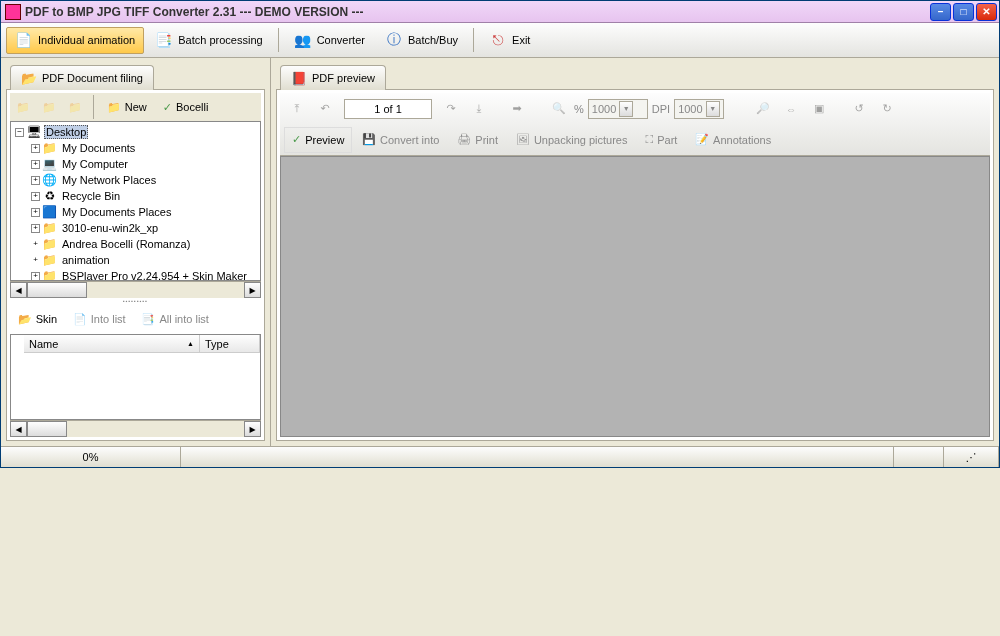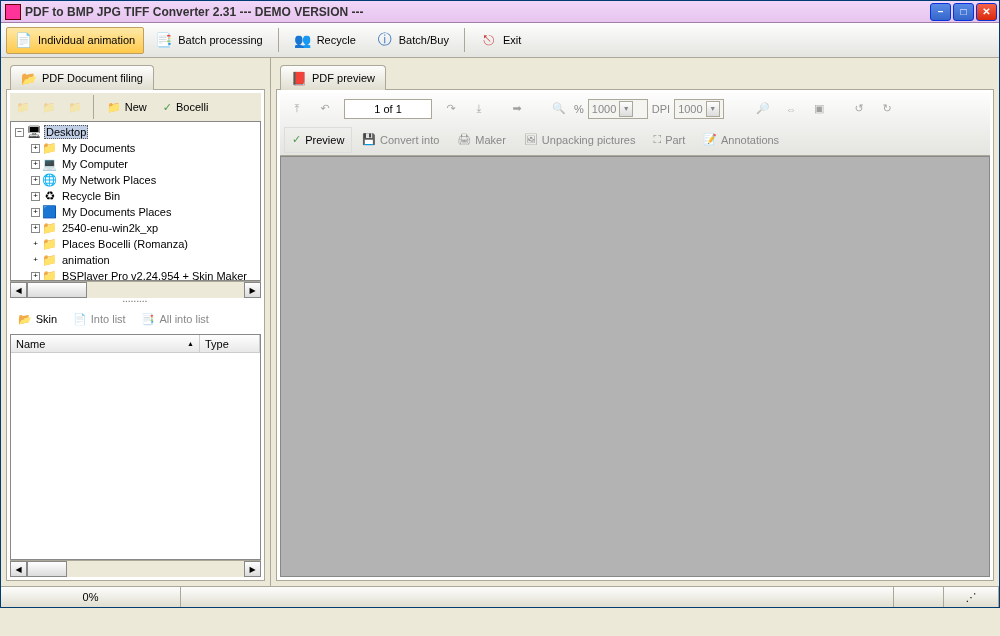--- a/index.html
+++ b/index.html
@@ -1,17 +1,17 @@
 <!DOCTYPE html>
 <html><head>
 <meta charset="utf-8">
 <style>
 * { box-sizing: border-box; margin: 0; padding: 0; font-family: Tahoma, Arial, sans-serif; font-size: 11px; }
 body { background: #ece9d8; overflow: hidden; }
-.window { width: 1000px; height: 608px; display: flex; flex-direction: column; border: 1px solid #003c74; }
+.window { width: 1000px; height: 468px; display: flex; flex-direction: column; border: 1px solid #003c74; }
 .titlebar { height: 22px; background: linear-gradient(#f0d7f8, #e7c4ef); display: flex; align-items: center; padding: 0 2px 0 4px; border-bottom: 1px solid #a080a8; }
 .titlebar-icon { width: 16px; height: 16px; background: #ff3399; border: 1px solid #660000; margin-right: 4px; }
 .titlebar-text { flex: 1; font-weight: bold; color: #333; font-size: 12px; }
 .winbtns { display: flex; gap: 2px; }
 .winbtn { width: 21px; height: 18px; border: 1px solid #0831d9; border-radius: 3px; display: flex; align-items: center; justify-content: center; font-size: 10px; font-weight: bold; color: #fff; cursor: pointer; }
 .winbtn.min, .winbtn.max { background: linear-gradient(#5a8be6, #3567cb); }
 .winbtn.close { background: linear-gradient(#f5634a, #d9290b); }
 .maintoolbar { height: 35px; background: linear-gradient(#fdfdfd, #e4e4e0); border-bottom: 1px solid #aca899; display: flex; align-items: center; padding: 0 5px; gap: 2px; }
 .tbtn { height: 27px; display: flex; align-items: center; padding: 0 8px; gap: 5px; border: 1px solid transparent; cursor: pointer; border-radius: 2px; }
 .tbtn.active { background: linear-gradient(#ffe9a7, #ffc94a); border-color: #c0a060; }
@@ -34,21 +34,21 @@
 .treeexp { width: 9px; height: 9px; border: 1px solid #888; display: flex; align-items: center; justify-content: center; font-size: 8px; line-height: 1; cursor: pointer; background: #fff; flex-shrink: 0; }
 .treeexp.none { border: none; }
 .treeico { width: 16px; height: 16px; font-size: 12px; display: flex; align-items: center; justify-content: center; flex-shrink: 0; }
 .treelbl { padding: 0 2px; }
 .treelbl.sel { background: #c0cfe6; border: 1px dotted #555; padding: 0 1px; }
 .treehscroll { height: 17px; border-top: 1px solid #aca899; display: flex; background: #ece9d8; }
 .sbtn { width: 17px; height: 16px; background: linear-gradient(#fefefe,#dcdcdc); border: 1px solid #888; display: flex; align-items: center; justify-content: center; font-size: 8px; cursor: pointer; }
 .sthumb { width: 60px; height: 16px; background: linear-gradient(#fefefe,#dcdcdc); border: 1px solid #888; }
 .splitter { height: 6px; cursor: ns-resize; display: flex; align-items: center; justify-content: center; color: #888; letter-spacing: 1px; font-size: 5px; }
 .opentoolbar { height: 30px; display: flex; align-items: center; gap: 2px; padding: 1px; }
-.filelist { flex: 1; border: 1px solid #888; background: #fff; display: flex; flex-direction: column; min-height: 0; }
+.filelist { flex: 1; border: 1px solid #888; background: #fff; display: flex; flex-direction: column; min-height: 0; padding-left: 13px; }
 .filelistheader { height: 18px; display: flex; background: linear-gradient(#fefefe,#e8e8e8); border-bottom: 1px solid #ccc; }
 .colh { border-right: 1px solid #ccc; padding: 2px 5px; display: flex; align-items: center; }
 .righttools { background: linear-gradient(#fdfdfd,#e4e4e0); border-bottom: 1px solid #aca899; }
 .toolrow { height: 31px; display: flex; align-items: center; gap: 2px; padding: 0 4px; }
 .rtbtn { width: 26px; height: 26px; display: flex; align-items: center; justify-content: center; cursor: pointer; border: 1px solid transparent; font-size: 16px; opacity: 0.55; }
 .rtbtn.disabled { opacity: 0.35; pointer-events: none; }
 .pagebox { width: 88px; height: 20px; border: 1px solid #aca899; background: #fff; display: flex; align-items: center; justify-content: center; margin: 0 4px; }
 .combo { height: 20px; border: 1px solid #aca899; background: #f4f4f0; display: flex; align-items: center; color: #888; padding: 0 3px; gap: 3px; margin: 0 2px; }
 .combo .arrow { width: 14px; height: 16px; background: linear-gradient(#fefefe,#dcdcdc); border: 1px solid #aca899; display: flex; align-items: center; justify-content: center; font-size: 7px; }
 .rtlblbtn { height: 26px; display: flex; align-items: center; gap: 4px; padding: 0 7px; border: 1px solid transparent; cursor: pointer; color: #888; }
@@ -77,21 +77,21 @@
       <span class="ico">📄</span>
       <span>Individual animation</span>
     </div>
     <div class="tbtn">
       <span class="ico">📑</span>
       <span>Batch processing</span>
     </div>
     <div class="sep"></div>
     <div class="tbtn">
       <span class="ico">👥</span>
-      <span>Recycle</span>
+      <span>Converter</span>
     </div>
     <div class="tbtn">
       <span class="ico" style="color:#3571c2">ⓘ</span>
       <span>Batch/Buy</span>
     </div>
     <div class="sep"></div>
     <div class="tbtn">
       <span class="ico" style="color:#cc4040">⎋</span>
       <span>Exit</span>
     </div>
@@ -155,26 +155,26 @@
                 <span class="treelbl">Recycle Bin</span>
               </div>
               <div class="treerow" style="padding-left: 18px;">
                 <span class="treeexp ">+</span>
                 <span class="treeico">🟦</span>
                 <span class="treelbl">My Documents Places</span>
               </div>
               <div class="treerow" style="padding-left: 18px;">
                 <span class="treeexp ">+</span>
                 <span class="treeico">📁</span>
-                <span class="treelbl">2540-enu-win2k_xp</span>
+                <span class="treelbl">3010-enu-win2k_xp</span>
               </div>
               <div class="treerow" style="padding-left: 18px;">
                 <span class="treeexp none">+</span>
                 <span class="treeico">📁</span>
-                <span class="treelbl">Places Bocelli (Romanza)</span>
+                <span class="treelbl">Andrea Bocelli (Romanza)</span>
               </div>
               <div class="treerow" style="padding-left: 18px;">
                 <span class="treeexp none">+</span>
                 <span class="treeico">📁</span>
                 <span class="treelbl">animation</span>
               </div>
               <div class="treerow" style="padding-left: 18px;">
                 <span class="treeexp ">+</span>
                 <span class="treeico">📁</span>
                 <span class="treelbl">BSPlayer Pro v2.24.954 + Skin Maker</span>
@@ -291,21 +291,21 @@
             <div class="rtlblbtn enabled">
                 <span class="ico" style="color:#4a9a4a">✓</span>
                 <span>Preview</span>
               </div>
             <div class="rtlblbtn">
                 <span class="ico">💾</span>
                 <span>Convert into</span>
               </div>
             <div class="rtlblbtn">
                 <span class="ico">🖨</span>
-                <span>Maker</span>
+                <span>Print</span>
               </div>
             <div class="rtlblbtn">
                 <span class="ico">🖼</span>
                 <span>Unpacking pictures</span>
               </div>
             <div class="rtlblbtn">
                 <span class="ico">⛶</span>
                 <span>Part</span>
               </div>
             <div class="rtlblbtn">

